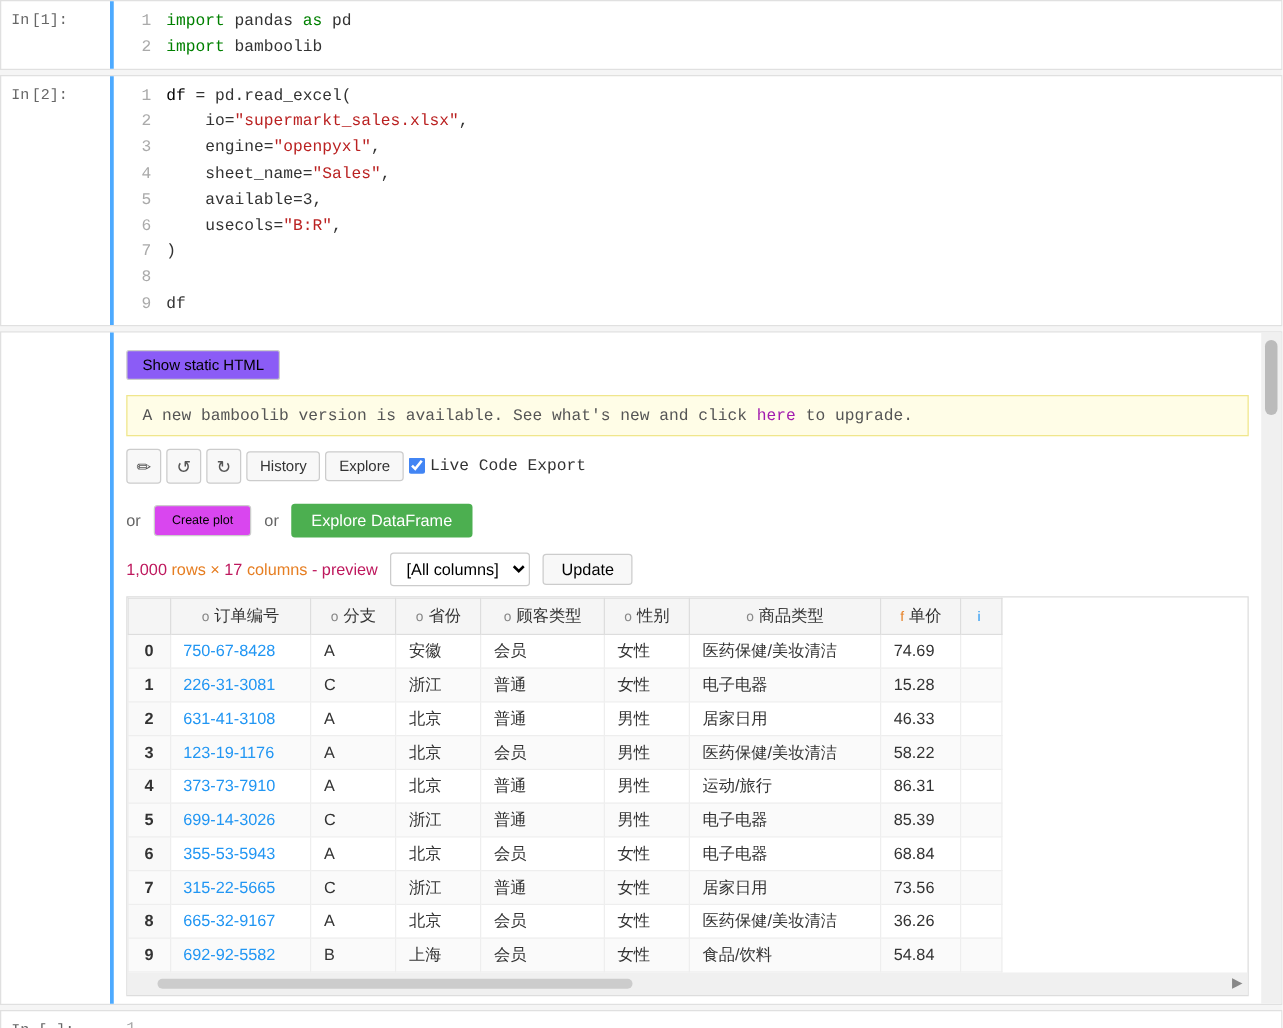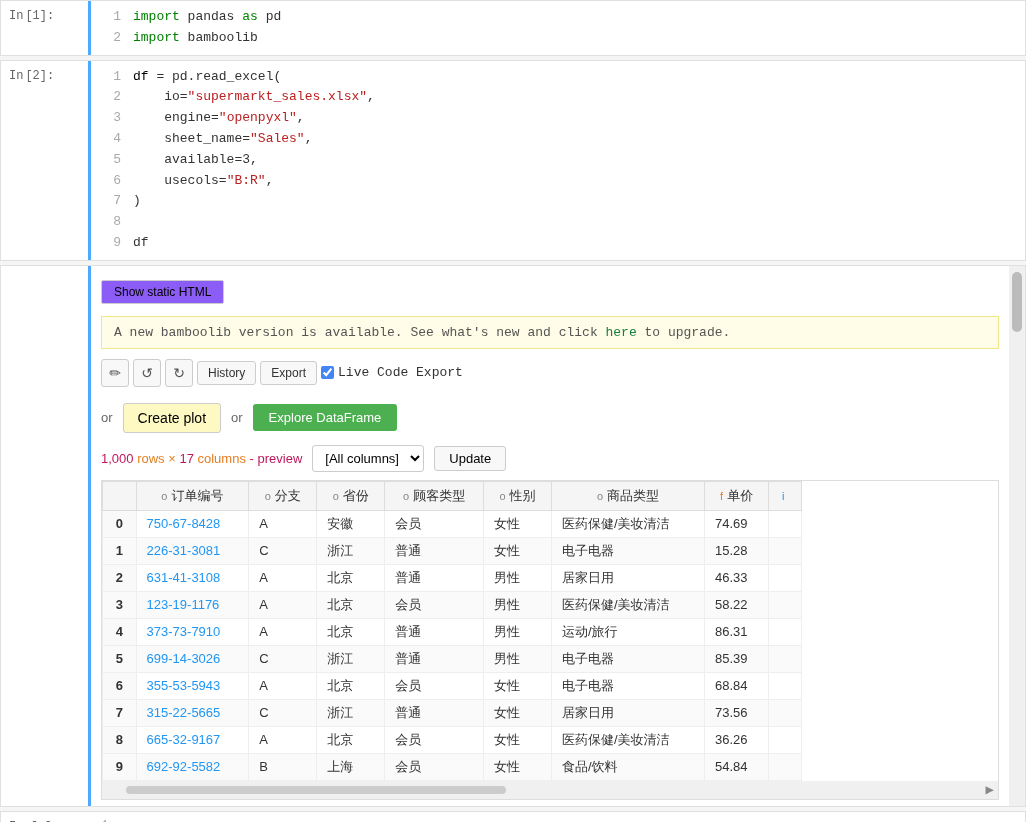--- a/index.html
+++ b/index.html
@@ -84,21 +84,21 @@
 
     .banner {
       background: #fffde7;
       border: 1px solid #f0e68c;
       padding: 8px 12px;
       font-size: 13px;
       color: #555;
       margin: 4px 0;
     }
     .banner a {
-      color: #15803d;
+      color: #a21caf;
       text-decoration: none;
     }
 
     .toolbar-row {
       display: flex;
       align-items: center;
       padding: 6px 0 4px 0;
       gap: 4px;
     }
     .tb-btn {
@@ -148,25 +148,25 @@
       font-size: 13px;
       color: #999;
     }
     .or-text {
       color: #666;
       font-size: 13px;
       font-family: sans-serif;
     }
     .create-plot-btn {
       padding: 6px 14px;
-      background: #fef9c3;
-      border: 1px solid #ccc;
-      border-radius: 3px;
-      cursor: pointer;
-      font-size: 14px;
+      background: #d946ef;
+      border: 1px solid #ccc;
+      border-radius: 3px;
+      cursor: pointer;
+      font-size: 10px;
       font-family: sans-serif;
     }
     .explore-btn {
       padding: 6px 16px;
       background: #4caf50;
       border: none;
       border-radius: 3px;
       cursor: pointer;
       font-size: 13px;
       color: #fff;
@@ -349,21 +349,21 @@
       <div class="banner">
         <span>A new bamboolib version is available. See what's new and click </span><a href="#">here</a><span> to upgrade.</span>
       </div>
 
       
       <div class="toolbar-row">
         <button class="tb-btn" title="Edit">✏</button>
         <button class="tb-btn" title="Undo">↺</button>
         <button class="tb-btn" title="Redo">↻</button>
         <button class="tb-text-btn">History</button>
-        <button class="tb-text-btn">Export</button>
+        <button class="tb-text-btn">Explore</button>
         <label class="tb-checkbox">
           <input type="checkbox" checked="" style="">
           <span>Live Code Export</span>
         </label>
       </div>
 
       
       <div class="search-row">
         <span class="or-text">or</span>
         <button class="create-plot-btn">Create plot</button>

